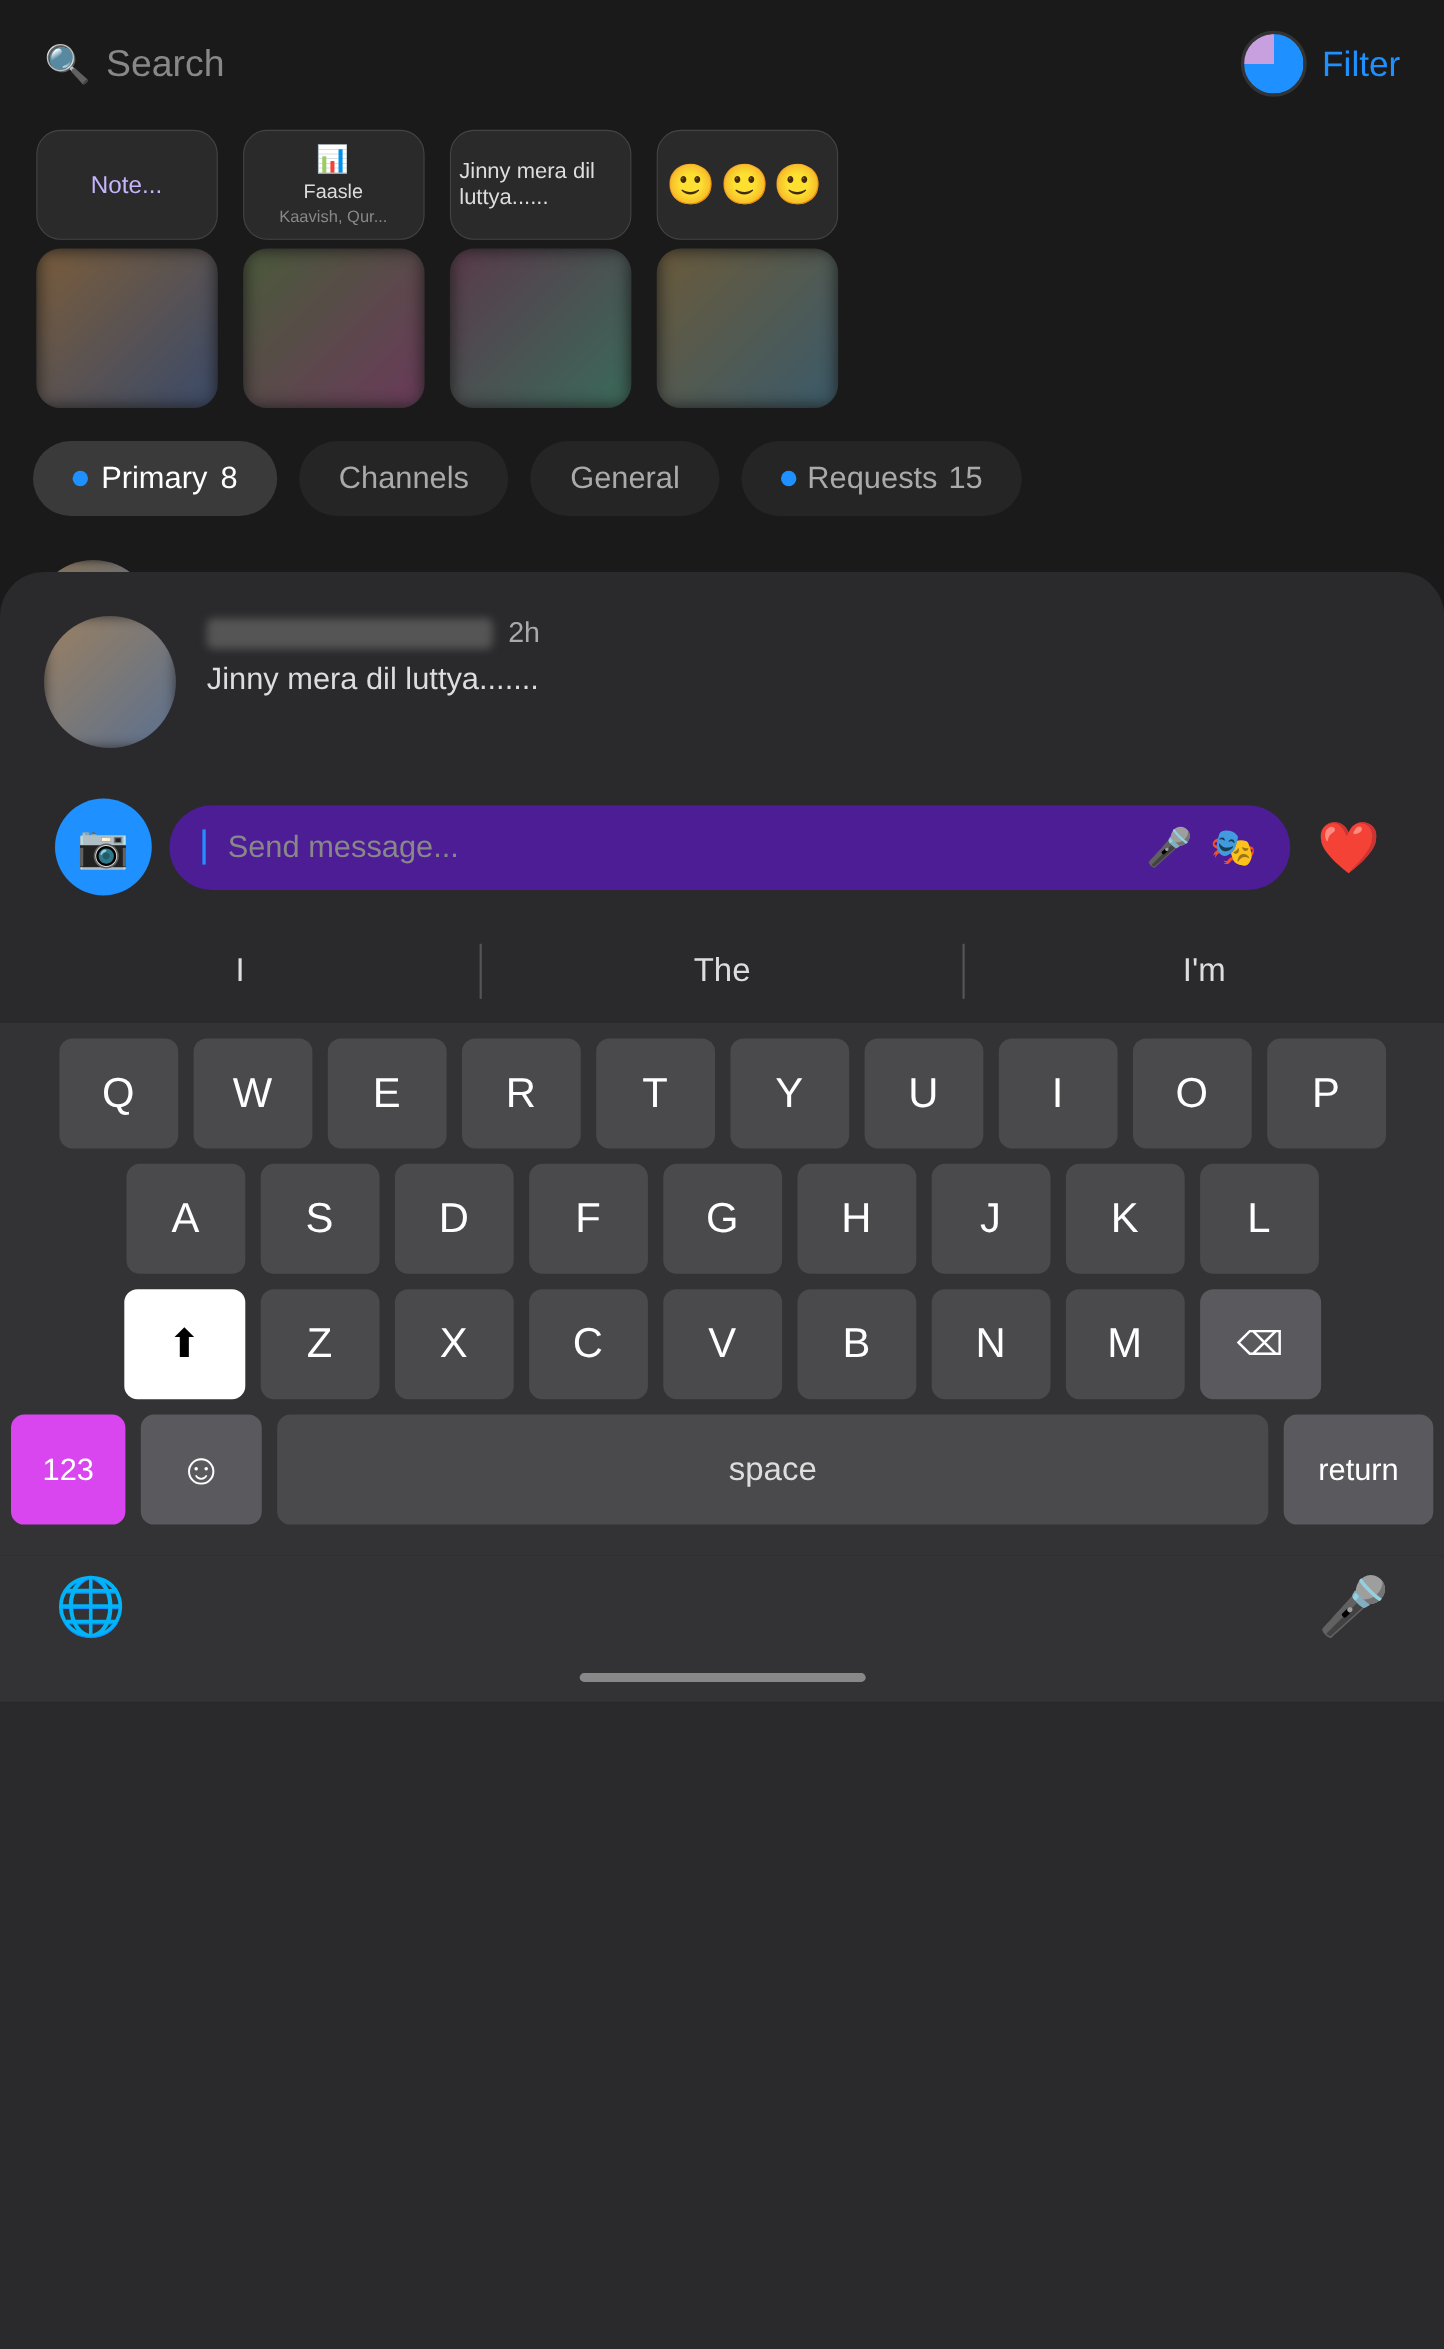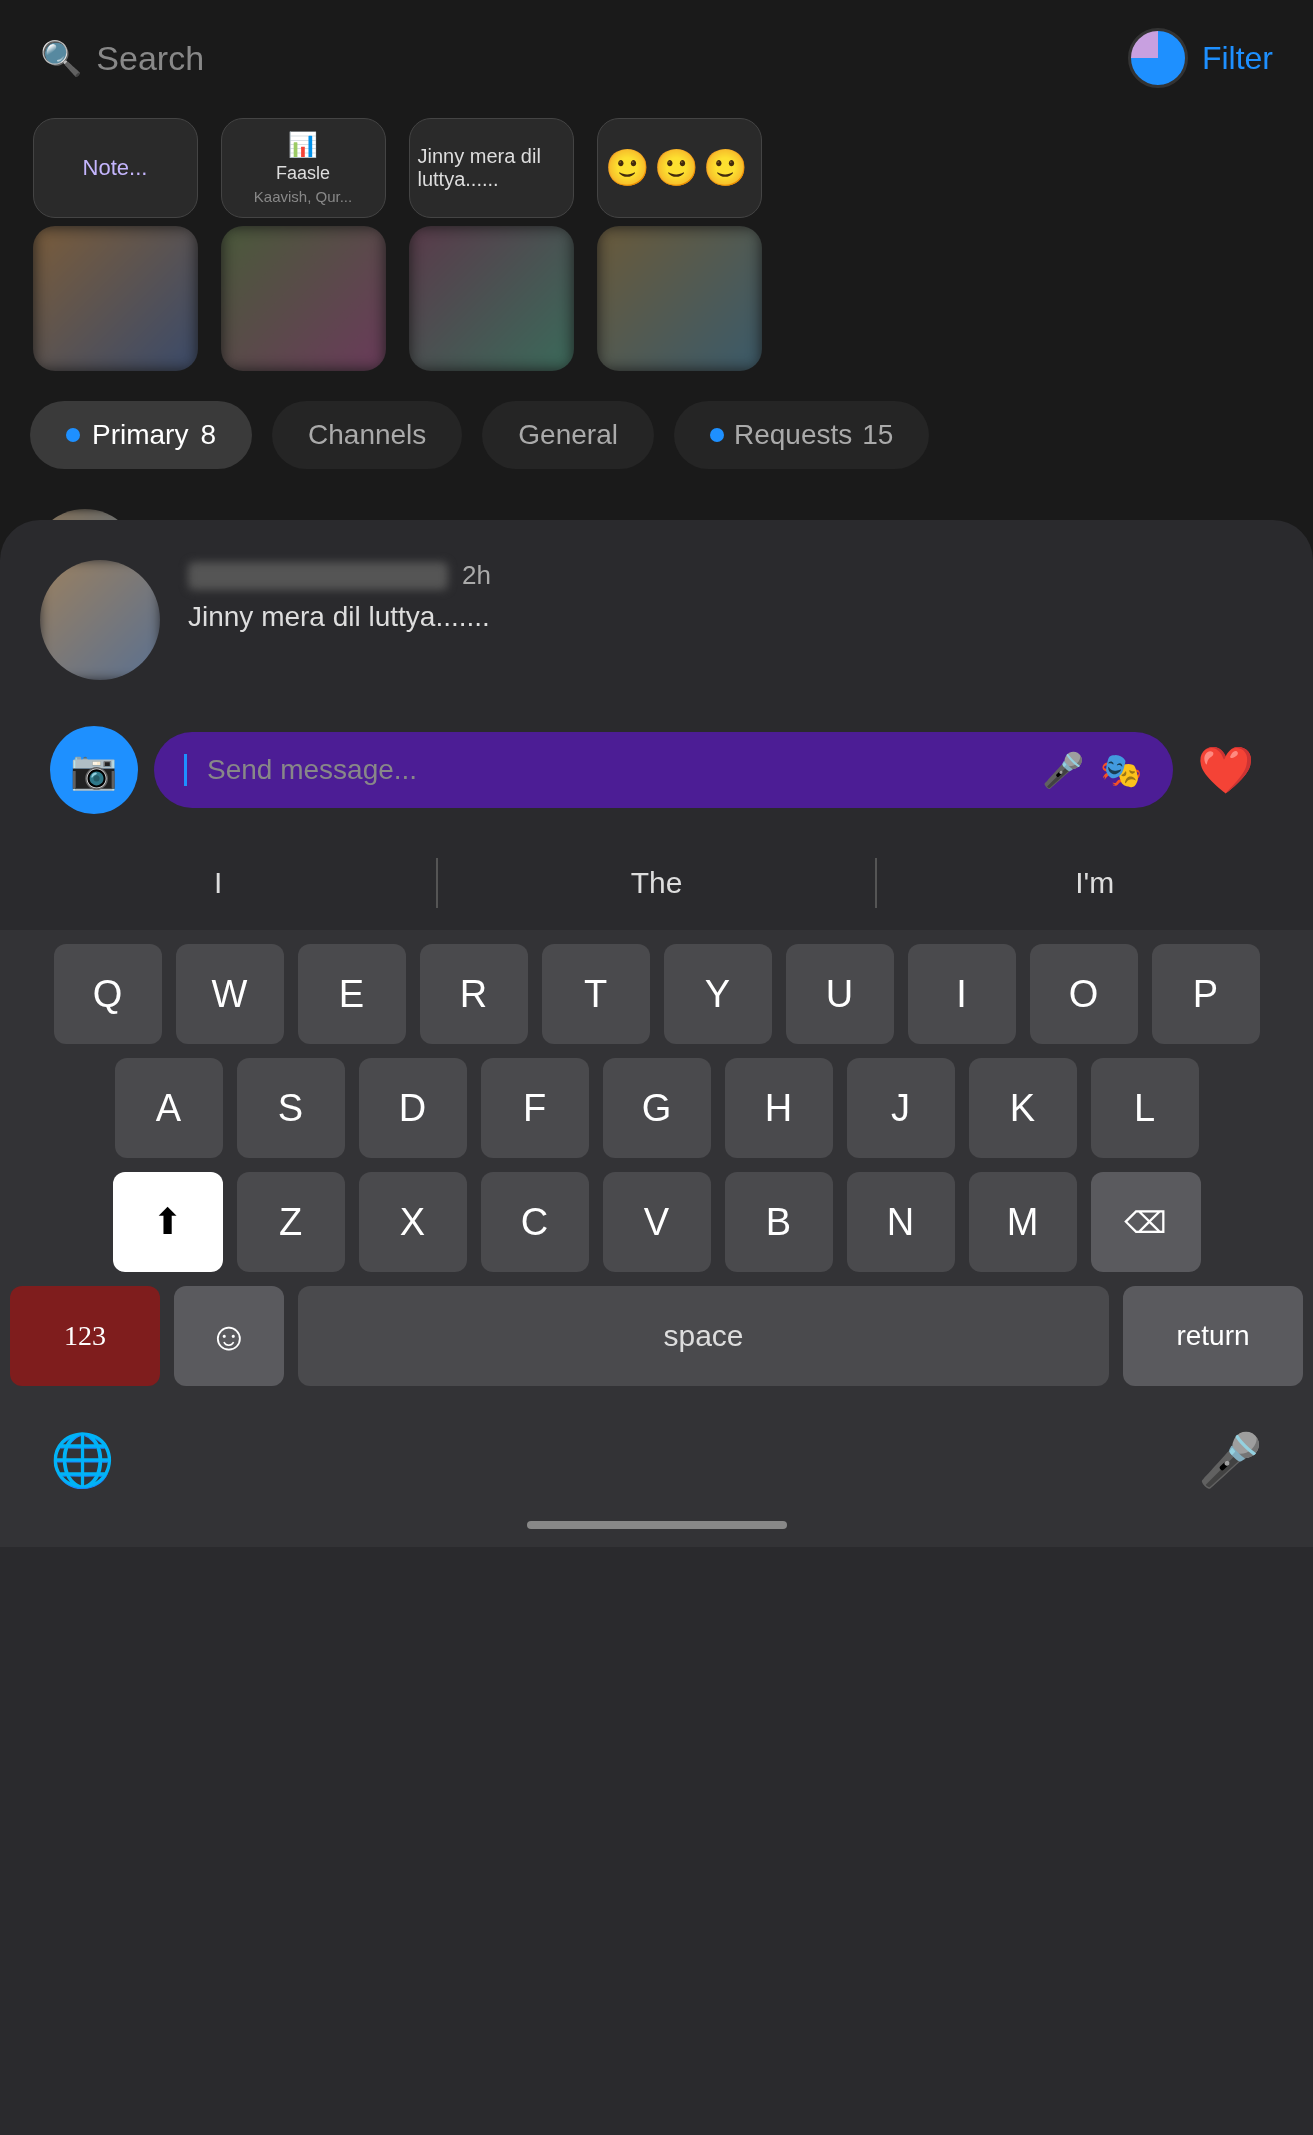--- a/index.html
+++ b/index.html
@@ -373,24 +373,24 @@
       width: 110px;
       flex: none;
     }
     .key-shift-icon { font-size: 36px; color: #000; }
     .key-delete {
       background: #5a5a5e;
       width: 110px;
       flex: none;
       font-size: 30px;
     }
-    .key-123 { width: 150px; flex: none; background: #7f1d1d; font-size: 28px; font-family: Liberation Serif, serif; }
+    .key-123 { width: 104px; flex: none; background: #d946ef; font-size: 28px; }
     .key-emoji { width: 110px; flex: none; background: #5a5a5e; font-size: 40px; }
     .key-space { flex: 1; background: #4a4a4d; font-size: 30px; color: #ddd; }
-    .key-return { width: 180px; flex: none; background: #5a5a5e; font-size: 28px; }
+    .key-return { width: 136px; flex: none; background: #5a5a5e; font-size: 28px; }
 
     
     .keyboard-bottom {
       background: #333336;
       padding: 16px 50px 20px;
       display: flex;
       justify-content: space-between;
       align-items: center;
     }
     .globe-icon, .mic-bottom-icon { font-size: 52px; color: #aaa; }

